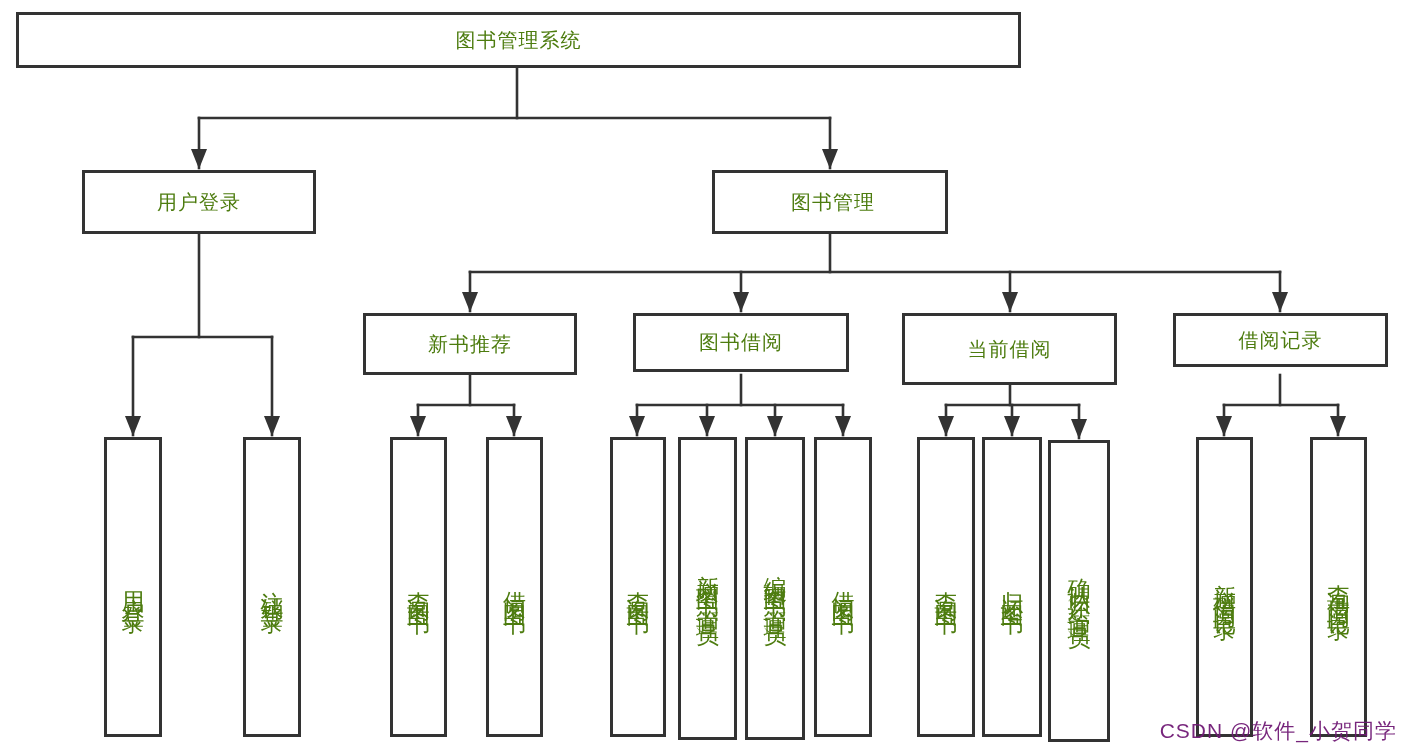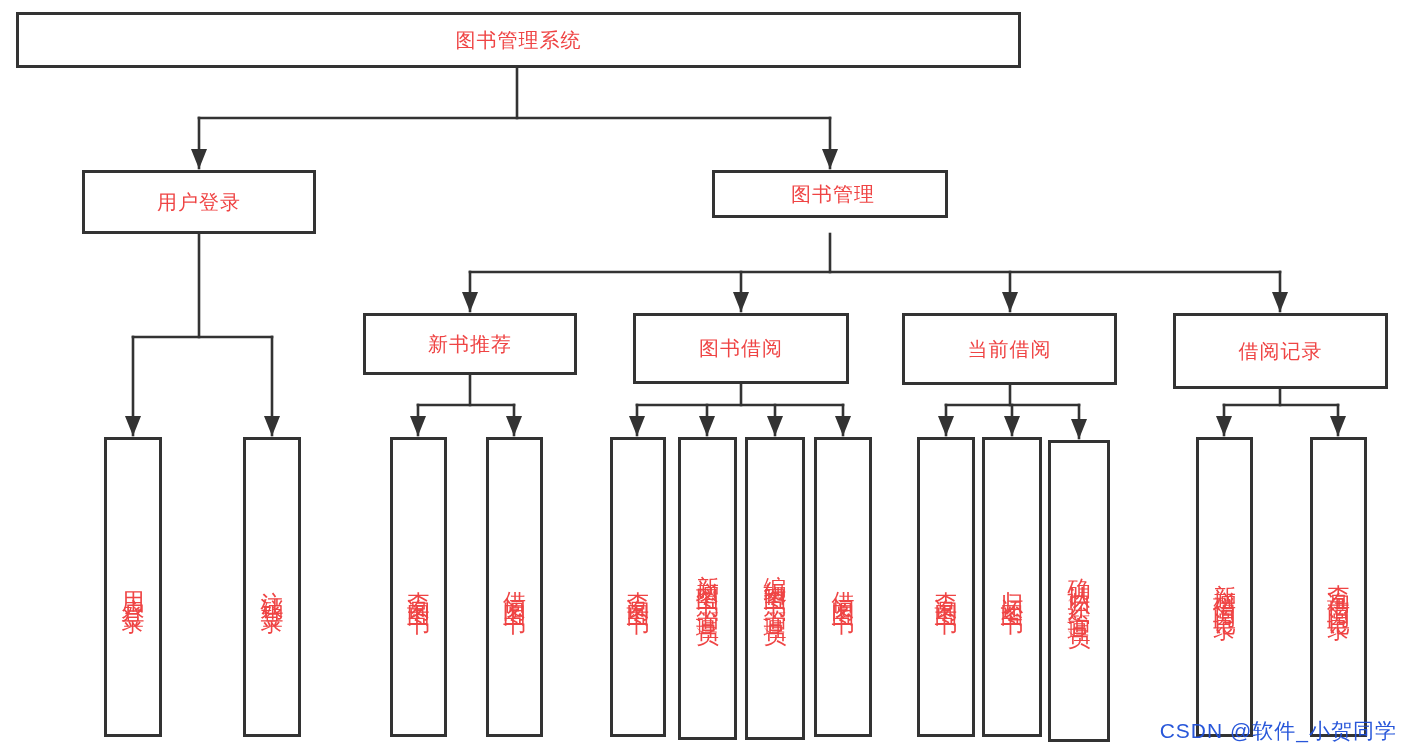--- a/index.html
+++ b/index.html
@@ -23,42 +23,42 @@
     height: 747px;
   }
   .box {
     position: absolute;
     box-sizing: border-box;
     border: 3px solid #333333;
     background: #ffffff;
     display: flex;
     align-items: center;
     justify-content: center;
-    color: #ef4444;
+    color: #4d7c0f;
   }
   .hbox {
     font-size: 20px;
     letter-spacing: 1px;
     text-align: center;
   }
   .vbox span {
     writing-mode: vertical-rl;
     text-orientation: mixed;
     font-size: 23px;
     letter-spacing: 7px;
     line-height: 1;
     white-space: nowrap;
   }
   .watermark {
     position: absolute;
     right: 8px;
     bottom: 2px;
     font-size: 21px;
     letter-spacing: 1px;
-    color: #1d4ed8;
+    color: #701a75;
     opacity: 0.95;
     white-space: nowrap;
   }
 </style>
 </head>
 <body>
 
 <div class="stage">
 
   <svg class="connectors" viewBox="0 0 1405 747" xmlns="http://www.w3.org/2000/svg">
@@ -107,26 +107,26 @@
       <line x1="1280" y1="375" x2="1280" y2="405"></line>
       <line x1="1224" y1="405" x2="1338" y2="405"></line>
       <line x1="1224" y1="405" x2="1224" y2="435" marker-end="url(#arr)"></line>
       <line x1="1338" y1="405" x2="1338" y2="435" marker-end="url(#arr)"></line>
     </g>
   </svg>
 
   <div class="box hbox" style="left:16px; top:12px; width:1005px; height:56px;">图书管理系统</div>
 
   <div class="box hbox" style="left:82px; top:170px; width:234px; height:64px;">用户登录</div>
-  <div class="box hbox" style="left:712px; top:170px; width:236px; height:48px;padding-left:6px;">图书管理</div>
+  <div class="box hbox" style="left:712px; top:170px; width:236px; height:64px;padding-left:6px;">图书管理</div>
 
   <div class="box hbox" style="left:363px; top:313px; width:214px; height:62px;font-family:Liberation Serif, serif;">新书推荐</div>
-  <div class="box hbox" style="left:633px; top:313px; width:216px; height:71px;">图书借阅</div>
+  <div class="box hbox" style="left:633px; top:313px; width:216px; height:59px;">图书借阅</div>
   <div class="box hbox" style="left:902px; top:313px; width:215px; height:72px;">当前借阅</div>
-  <div class="box hbox" style="left:1173px; top:313px; width:215px; height:76px;">借阅记录</div>
+  <div class="box hbox" style="left:1173px; top:313px; width:215px; height:54px;">借阅记录</div>
 
   <div class="box vbox" style="left:104px; top:437px; width:58px; height:300px;">
     <span>用户登录</span>
   </div>
   <div class="box vbox" style="left:243px; top:437px; width:58px; height:300px;">
     <span>注销登录</span>
   </div>
 
   <div class="box vbox" style="left:390px; top:437px; width:57px; height:300px;">
     <span>查询图书</span>

